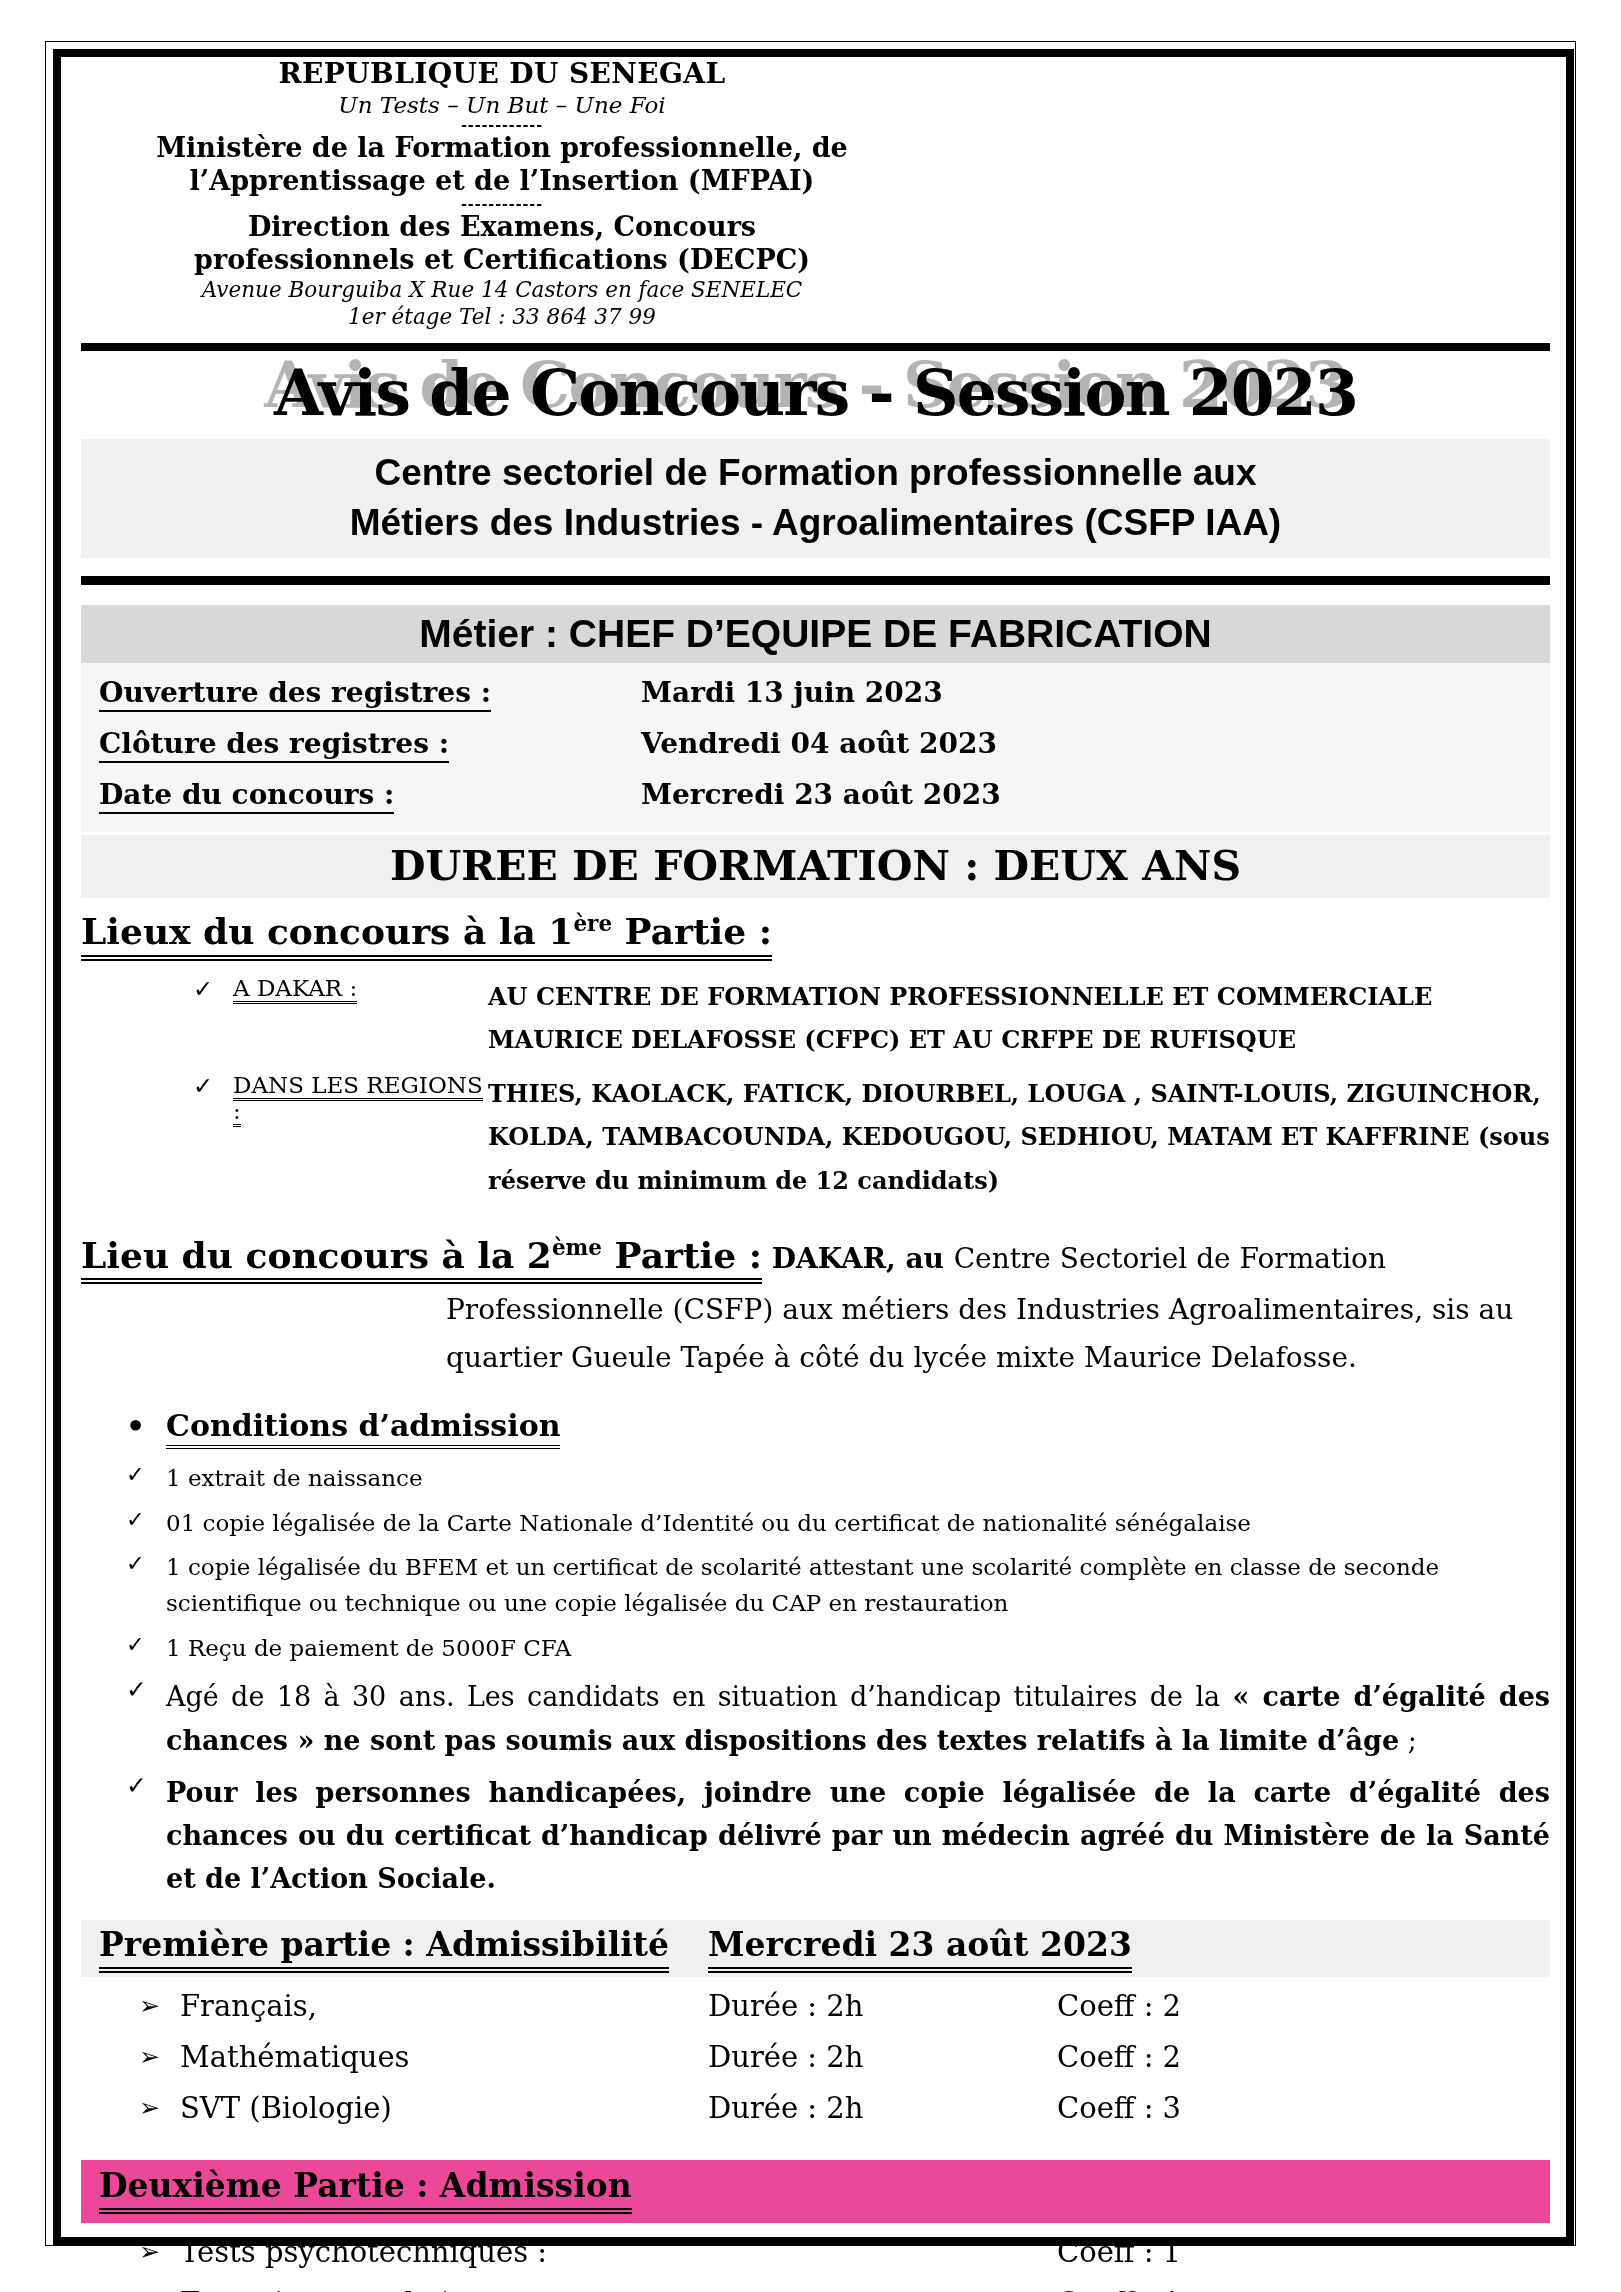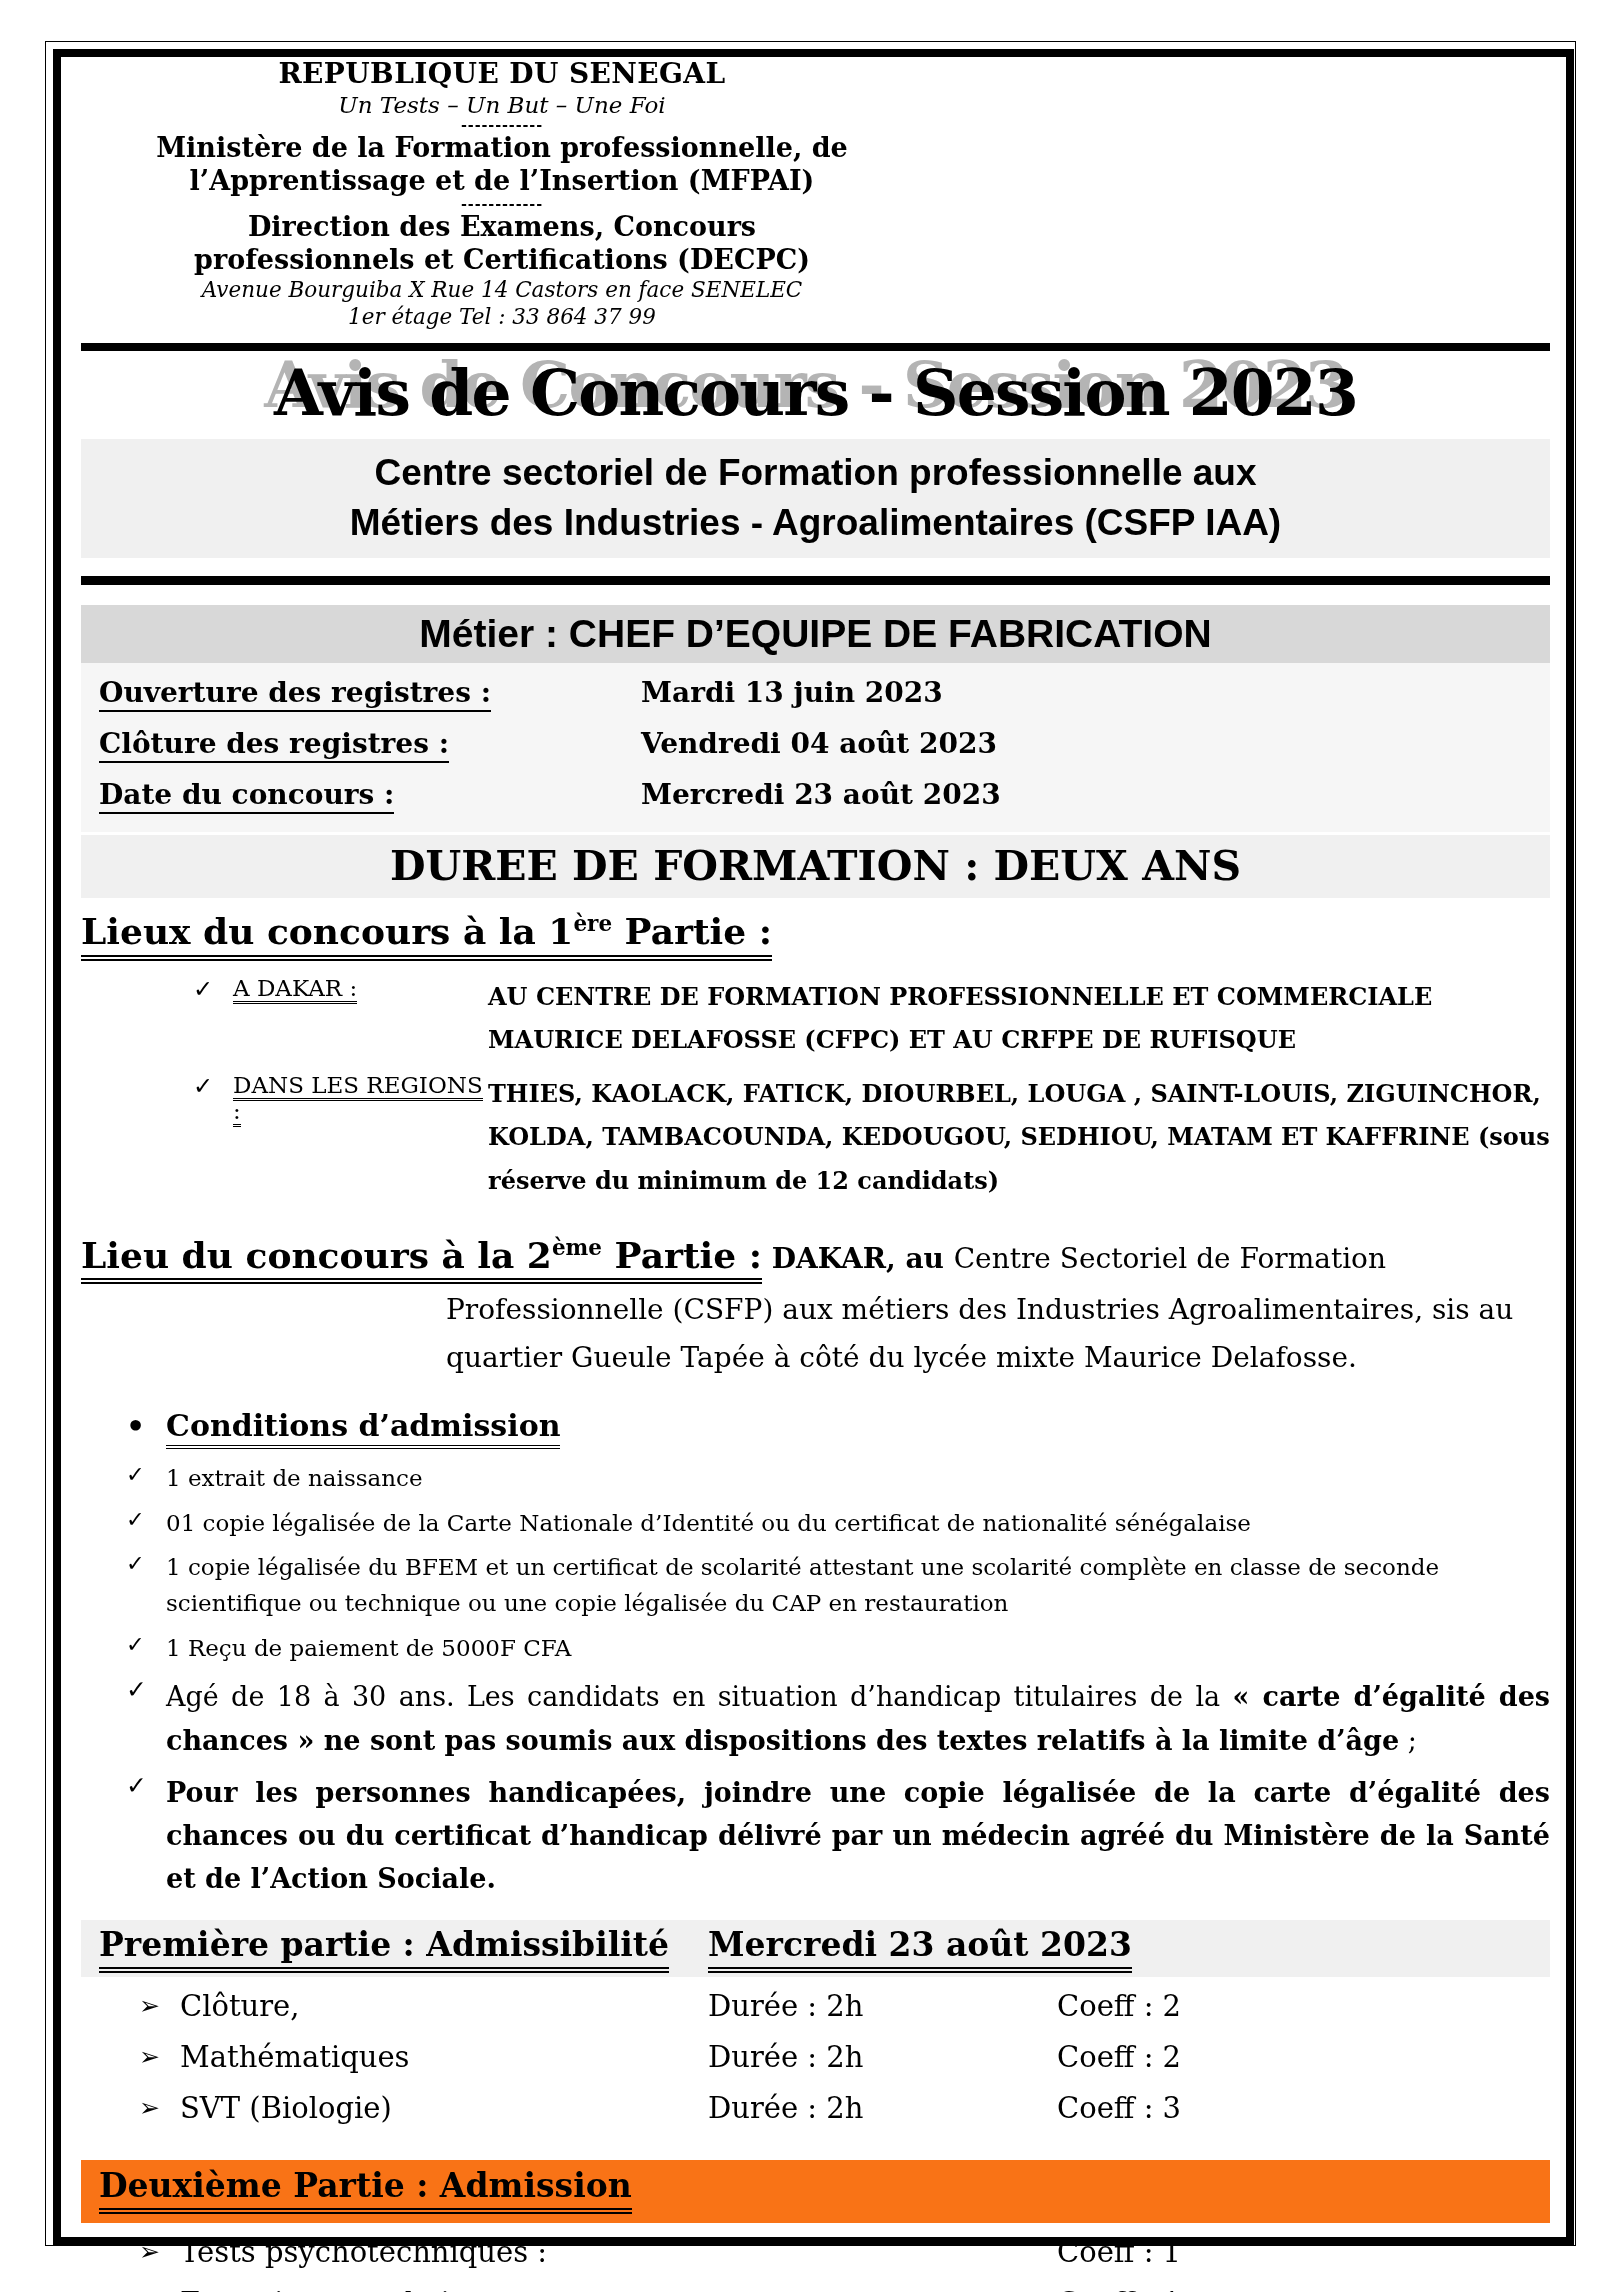--- a/index.html
+++ b/index.html
@@ -69,21 +69,21 @@
   .adm-left{position:absolute;left:18px;top:5.4px;font-size:33px;font-weight:bold;}
   .adm-date{position:absolute;left:627px;top:5.4px;font-size:33px;font-weight:bold;}
 
   .subj-rows{margin-top:12.5px;}
   .subj-row{position:relative;height:51px;font-size:29px;}
   .subj-arrow{position:absolute;left:58px;top:1.8px;font-family:"DejaVu Sans",sans-serif;font-size:25px;}
   .subj-name{position:absolute;left:99px;top:0;}
   .subj-dur{position:absolute;left:627px;top:0;}
   .subj-coeff{position:absolute;left:976px;top:0;}
 
-  .adm2-band{margin-top:18px;background:#f97316;padding:5.4px 0 9px 0;}
+  .adm2-band{margin-top:18px;background:#ec4899;padding:5.4px 0 9px 0;}
   .adm2-band .h-underline{font-size:33px;font-weight:bold;margin-left:18px;display:inline-block;}
 </style>
 </head>
 <body>
 
 <div class="page">
   <div class="frame-thin"></div>
   <div class="frame-thick"></div>
 
   <div class="content">
@@ -186,21 +186,21 @@
     </div>
 
     <div class="adm-band">
       <span class="adm-left h-underline">Première partie : Admissibilité</span>
       <span class="adm-date h-underline">Mercredi 23 août 2023</span>
     </div>
 
     <div class="subj-rows">
       <div class="subj-row">
         <span class="subj-arrow">➢</span>
-        <span class="subj-name">Clôture,</span>
+        <span class="subj-name">Français,</span>
         <span class="subj-dur">Durée : 2h</span>
         <span class="subj-coeff">Coeff : 2</span>
       </div>
       <div class="subj-row">
         <span class="subj-arrow">➢</span>
         <span class="subj-name">Mathématiques</span>
         <span class="subj-dur">Durée : 2h</span>
         <span class="subj-coeff">Coeff : 2</span>
       </div>
       <div class="subj-row">

